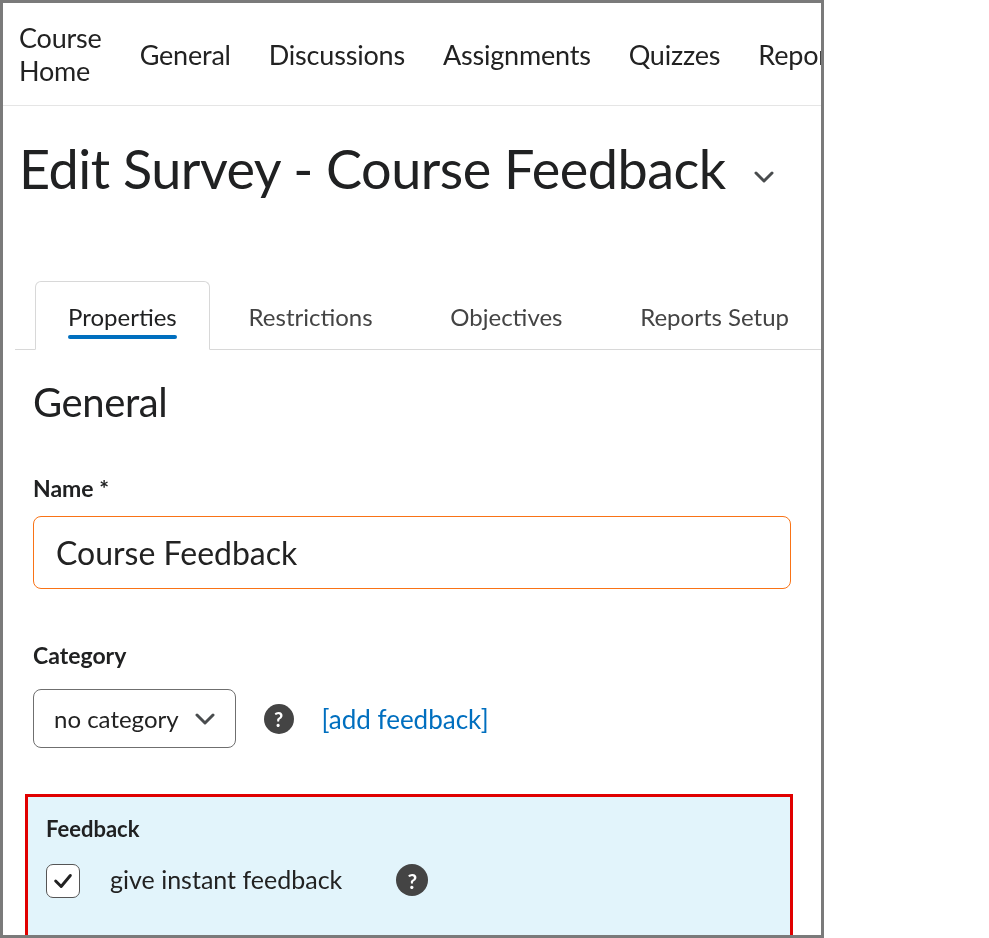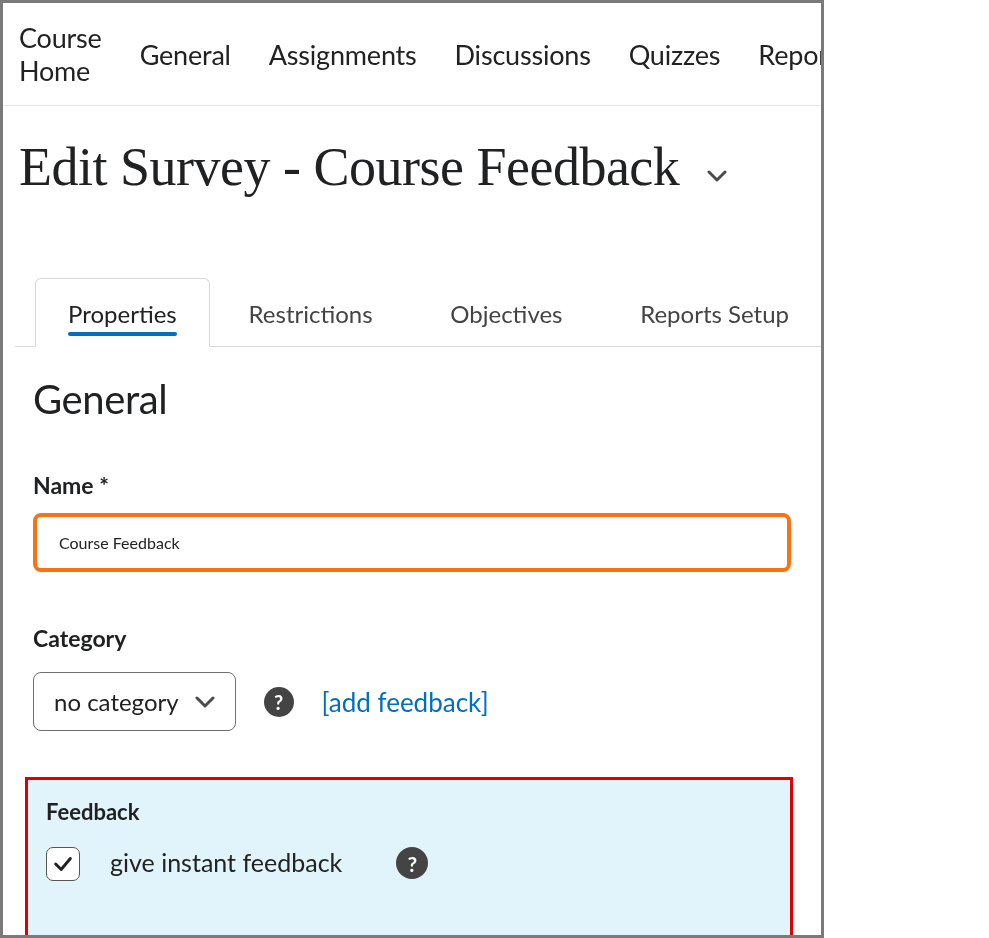--- a/index.html
+++ b/index.html
@@ -39,21 +39,20 @@
     display: flex;
     align-items: center;
     padding: 30px 16px 10px 16px;
     gap: 28px;
   }
   .page-title {
     font-size: 54px;
     font-weight: 400;
     margin: 0;
     letter-spacing: -0.5px;
-    font-family: Liberation Serif, serif;
   }
   .title-chevron {
     margin-top: 18px;
     cursor: pointer;
   }
 
   
   .tabs-wrap {
     margin-top: 70px;
     padding-left: 20px;
@@ -101,23 +100,23 @@
     letter-spacing: -0.4px;
   }
   .field-label {
     font-size: 23px;
     font-weight: 700;
     margin-bottom: 14px;
   }
   .text-input {
     width: 765px;
     max-width: 100%;
-    font-size: 16px;
+    font-size: 32px;
     padding: 16px 22px;
-    border: 4px solid #f97316;
+    border: 1px solid #f97316;
     border-radius: 8px;
     color: #222;
     font-family: inherit;
   }
 
   .category-row {
     display: flex;
     align-items: center;
     gap: 28px;
     margin-top: 20px;
@@ -193,22 +192,22 @@
   .chevron-down-svg { width: 20px; height: 14px; }
 </style>
 </head>
 <body>
 
 <div class="frame">
 
   <nav class="topnav">
     <a>Course Home</a>
     <a>General</a>
+    <a>Discussions</a>
     <a>Assignments</a>
-    <a>Discussions</a>
     <a>Quizzes</a>
     <a>Reports</a>
   </nav>
 
   <div class="page-title-wrap">
     <h1 class="page-title">Edit Survey - Course Feedback</h1>
     <span class="title-chevron">
       <svg class="chevron-down-svg" viewBox="0 0 20 12">
         <path d="M2 2 L10 10 L18 2" fill="none" stroke="#494c4e" stroke-width="3" stroke-linecap="round" stroke-linejoin="round"></path>
       </svg>

